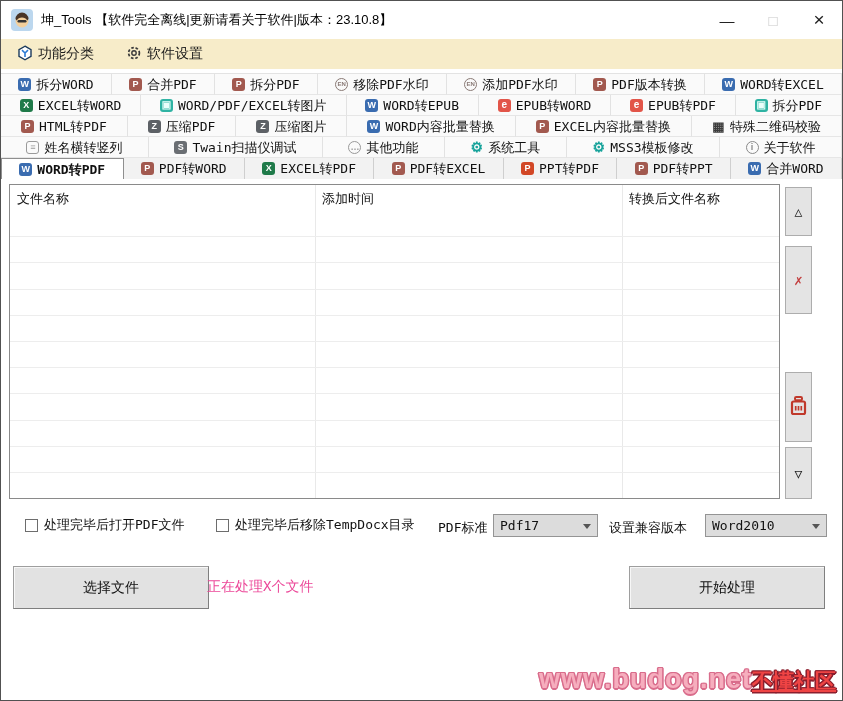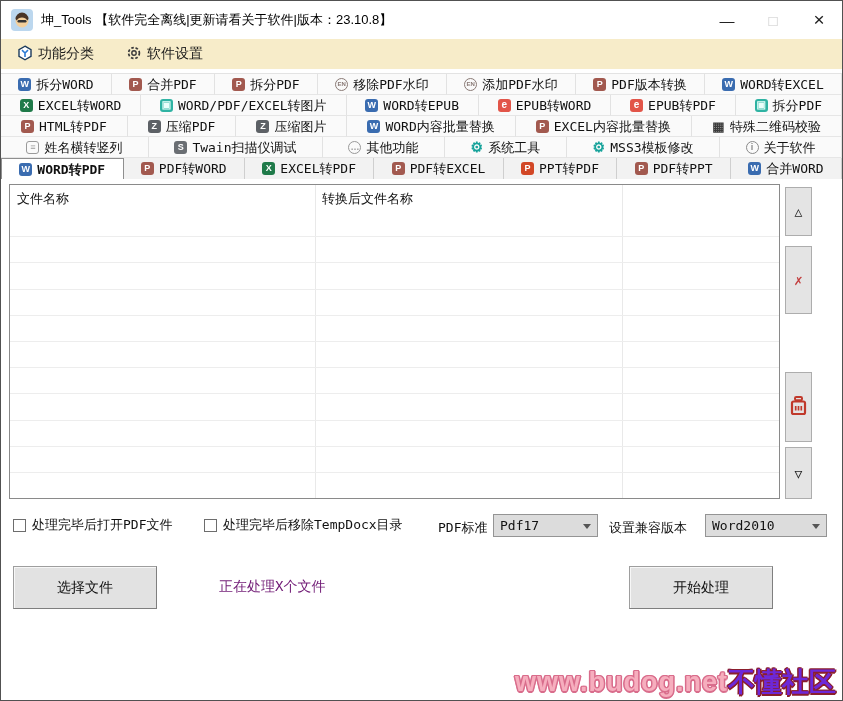--- a/index.html
+++ b/index.html
@@ -53,40 +53,40 @@
   .colsep{position:absolute;top:0;bottom:0;width:1px;background:#e9e9e9;}
   .colsep.s1{left:305px;} .colsep.s2{left:612px;}
   
   .side-btn{position:absolute;left:784px;width:27px;background:#e4e4e4;border:1px solid #adadad;
     display:flex;align-items:center;justify-content:center;cursor:default;}
   .side-btn.up{top:8px;height:49px;font-size:13px;color:#222;}
   .side-btn.del{top:67px;height:68px;font-size:14px;color:#c23b3b;font-weight:bold;}
   .side-btn.clear{top:193px;height:70px;}
   .side-btn.down{top:268px;height:52px;font-size:13px;color:#222;}
   
-  .cb-field{position:absolute;top:337px;display:flex;align-items:center;gap:6px;font-size:13px;color:#111;}
+  .cb-field{position:absolute;top:337px;display:flex;align-items:center;gap:6px;font-size:13px;color:#111;margin-left:12px;}
   .cb-box{width:13px;height:13px;border:1px solid #6d6d6d;background:#fff;}
   .opt-label{position:absolute;top:340px;font-size:13px;color:#111;text-align:right;}
   .combo{position:absolute;top:335px;height:23px;background:#dcdcdc;border:1px solid #949494;
     display:flex;align-items:center;padding:0 6px;font-size:13px;color:#111;}
   .combo .chev{position:absolute;right:6px;top:9px;width:0;height:0;
     border-left:4px solid transparent;border-right:4px solid transparent;border-top:5px solid #555;}
   
-  .big-btn{position:absolute;top:387px;width:144px;height:43px;background:#e2e2e2;
+  .big-btn{position:absolute;top:387px;width:196px;height:43px;background:#e2e2e2;
     border:1px solid #9e9e9e;border-right-color:#7f7f7f;border-bottom-color:#7f7f7f;
     box-shadow:inset 1px 1px 0 #f7f7f7;display:flex;align-items:center;justify-content:center;
     font-size:14px;color:#111;cursor:default;text-align:center;}
   .status-text{position:absolute;left:206px;top:399px;font-size:14px;color:#3a9d4e;}
   
   .watermark{position:absolute;right:6px;top:485px;display:flex;align-items:baseline;
     font-family:"Liberation Sans",sans-serif;font-weight:bold;pointer-events:none;}
   .wm-site{font-size:27px;letter-spacing:1px;color:#f6aebe;
     text-shadow:1.5px 0 #d96d8c,-1.5px 0 #d96d8c,0 1.5px #d96d8c,0 -1.5px #d96d8c,1px 1px #d96d8c,-1px -1px #d96d8c,1px -1px #d96d8c,-1px 1px #d96d8c;}
-  .wm-comm{font-size:27px;color:#6d28d9;
-    text-shadow:1.5px 0 #8b1e2d,-1.5px 0 #8b1e2d,0 1.5px #8b1e2d,0 -1.5px #8b1e2d,1px 1px #8b1e2d,-1px -1px #8b1e2d;}
+  .wm-comm{font-size:21px;color:#ef4444;
+    text-shadow:1.5px 0 #8b1e2d,-1.5px 0 #8b1e2d,0 1.5px #8b1e2d,0 -1.5px #8b1e2d,1px 1px #8b1e2d,-1px -1px #8b1e2d;text-decoration:underline;}
 </style>
 </head>
 <body>
 
 <div id="app">
 
   <div class="titlebar">
     <span class="app-icon">
       <svg width="22" height="22" viewBox="0 0 22 22">
         <rect width="22" height="22" rx="4" fill="#bcd7ee"></rect>
@@ -265,20 +265,21 @@
       </div>
     </div>
 
   <div class="page">
 
     <div class="file-table">
       <div class="colsep s1"></div>
       <div class="colsep s2"></div>
       <div class="thead">
         <div class="th c1">文件名称</div>
+        <div class="th c2">添加时间</div>
         <div class="th c3">转换后文件名称</div>
       </div>
       <div class="tbody">
           <div class="trow"></div>
           <div class="trow"></div>
           <div class="trow"></div>
           <div class="trow"></div>
           <div class="trow"></div>
           <div class="trow"></div>
           <div class="trow"></div>
@@ -321,21 +322,21 @@
       <span>Pdf17</span>
       <span class="chev"></span>
     </div>
     <span class="opt-label" style="left:608px;">设置兼容版本</span>
     <div class="combo" style="left:704px;width:122px;">
       <span>Word2010</span>
       <span class="chev"></span>
     </div>
 
     <div class="big-btn" style="left:12px;">选择文件</div>
-    <span class="status-text" style="color: #701a75; margin-left: 12px;">正在处理X个文件</span>
+    <span class="status-text" style="color: #ec4899;">正在处理X个文件</span>
     <div class="big-btn" style="left:628px;">开始处理</div>
 
     <div class="watermark">
       <span class="wm-site">www.budog.net</span>
       <span class="wm-comm">不懂社区</span>
     </div>
 
   </div>
 </div>
 

